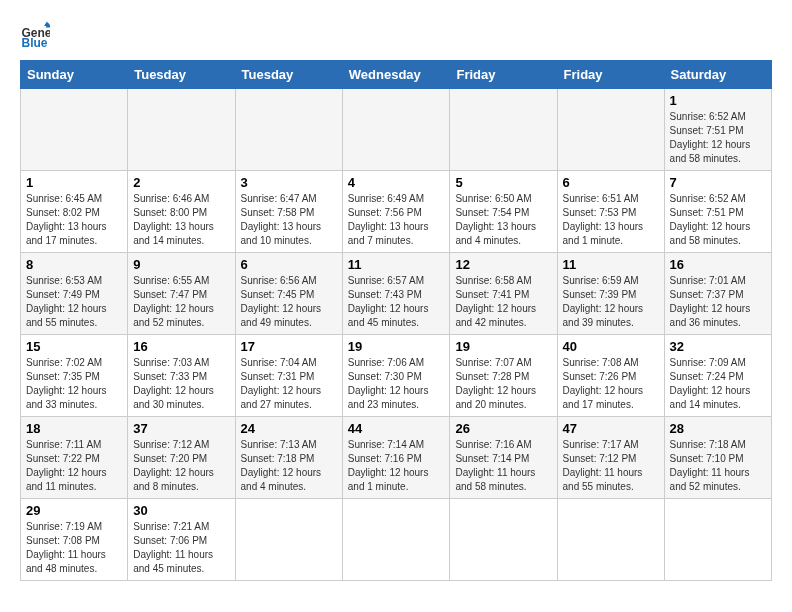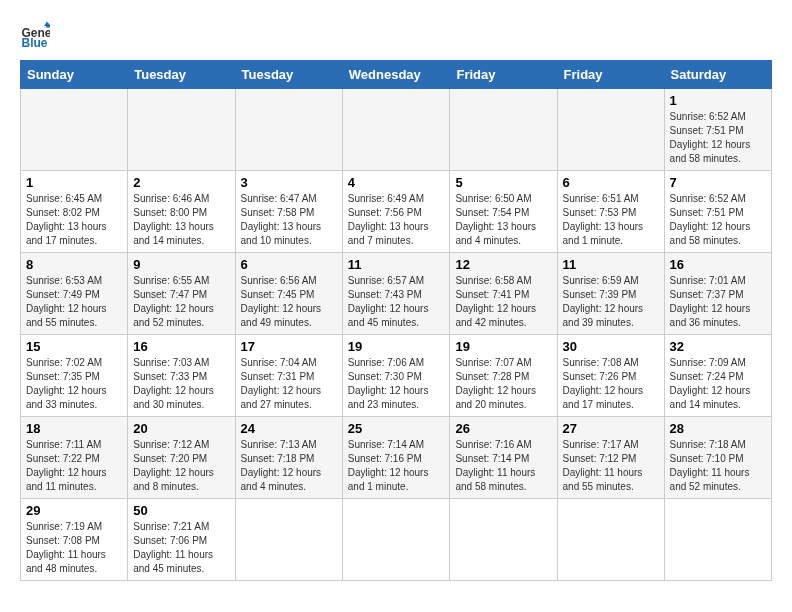--- a/index.html
+++ b/index.html
@@ -141,35 +141,35 @@
         <td><span class="day-num">12</span><span class="day-info">Sunrise: 6:58 AM<br>Sunset: 7:41 PM<br>Daylight: 12 hours and 42 minutes.</span></td>
         <td><span class="day-num">11</span><span class="day-info">Sunrise: 6:59 AM<br>Sunset: 7:39 PM<br>Daylight: 12 hours and 39 minutes.</span></td>
         <td><span class="day-num">16</span><span class="day-info">Sunrise: 7:01 AM<br>Sunset: 7:37 PM<br>Daylight: 12 hours and 36 minutes.</span></td>
       </tr>
       <tr>
         <td><span class="day-num">15</span><span class="day-info">Sunrise: 7:02 AM<br>Sunset: 7:35 PM<br>Daylight: 12 hours and 33 minutes.</span></td>
         <td><span class="day-num">16</span><span class="day-info">Sunrise: 7:03 AM<br>Sunset: 7:33 PM<br>Daylight: 12 hours and 30 minutes.</span></td>
         <td><span class="day-num">17</span><span class="day-info">Sunrise: 7:04 AM<br>Sunset: 7:31 PM<br>Daylight: 12 hours and 27 minutes.</span></td>
         <td><span class="day-num">19</span><span class="day-info">Sunrise: 7:06 AM<br>Sunset: 7:30 PM<br>Daylight: 12 hours and 23 minutes.</span></td>
         <td><span class="day-num">19</span><span class="day-info">Sunrise: 7:07 AM<br>Sunset: 7:28 PM<br>Daylight: 12 hours and 20 minutes.</span></td>
-        <td><span class="day-num">30</span><span class="day-info">Sunrise: 7:08 AM<br>Sunset: 7:26 PM<br>Daylight: 12 hours and 17 minutes.</span></td>
+        <td><span class="day-num">40</span><span class="day-info">Sunrise: 7:08 AM<br>Sunset: 7:26 PM<br>Daylight: 12 hours and 17 minutes.</span></td>
         <td><span class="day-num">32</span><span class="day-info">Sunrise: 7:09 AM<br>Sunset: 7:24 PM<br>Daylight: 12 hours and 14 minutes.</span></td>
       </tr>
       <tr>
         <td><span class="day-num">18</span><span class="day-info">Sunrise: 7:11 AM<br>Sunset: 7:22 PM<br>Daylight: 12 hours and 11 minutes.</span></td>
-        <td><span class="day-num">20</span><span class="day-info">Sunrise: 7:12 AM<br>Sunset: 7:20 PM<br>Daylight: 12 hours and 8 minutes.</span></td>
+        <td><span class="day-num">37</span><span class="day-info">Sunrise: 7:12 AM<br>Sunset: 7:20 PM<br>Daylight: 12 hours and 8 minutes.</span></td>
         <td><span class="day-num">24</span><span class="day-info">Sunrise: 7:13 AM<br>Sunset: 7:18 PM<br>Daylight: 12 hours and 4 minutes.</span></td>
-        <td><span class="day-num">25</span><span class="day-info">Sunrise: 7:14 AM<br>Sunset: 7:16 PM<br>Daylight: 12 hours and 1 minute.</span></td>
+        <td><span class="day-num">44</span><span class="day-info">Sunrise: 7:14 AM<br>Sunset: 7:16 PM<br>Daylight: 12 hours and 1 minute.</span></td>
         <td><span class="day-num">26</span><span class="day-info">Sunrise: 7:16 AM<br>Sunset: 7:14 PM<br>Daylight: 11 hours and 58 minutes.</span></td>
-        <td><span class="day-num">27</span><span class="day-info">Sunrise: 7:17 AM<br>Sunset: 7:12 PM<br>Daylight: 11 hours and 55 minutes.</span></td>
+        <td><span class="day-num">47</span><span class="day-info">Sunrise: 7:17 AM<br>Sunset: 7:12 PM<br>Daylight: 11 hours and 55 minutes.</span></td>
         <td><span class="day-num">28</span><span class="day-info">Sunrise: 7:18 AM<br>Sunset: 7:10 PM<br>Daylight: 11 hours and 52 minutes.</span></td>
       </tr>
       <tr>
         <td><span class="day-num">29</span><span class="day-info">Sunrise: 7:19 AM<br>Sunset: 7:08 PM<br>Daylight: 11 hours and 48 minutes.</span></td>
-        <td><span class="day-num">50</span><span class="day-info">Sunrise: 7:21 AM<br>Sunset: 7:06 PM<br>Daylight: 11 hours and 45 minutes.</span></td>
+        <td><span class="day-num">30</span><span class="day-info">Sunrise: 7:21 AM<br>Sunset: 7:06 PM<br>Daylight: 11 hours and 45 minutes.</span></td>
         <td class="empty-cell"></td>
         <td class="empty-cell"></td>
         <td class="empty-cell"></td>
         <td class="empty-cell"></td>
         <td class="empty-cell"></td>
       </tr>
     </tbody>
 </table>
 
 </body></html>

